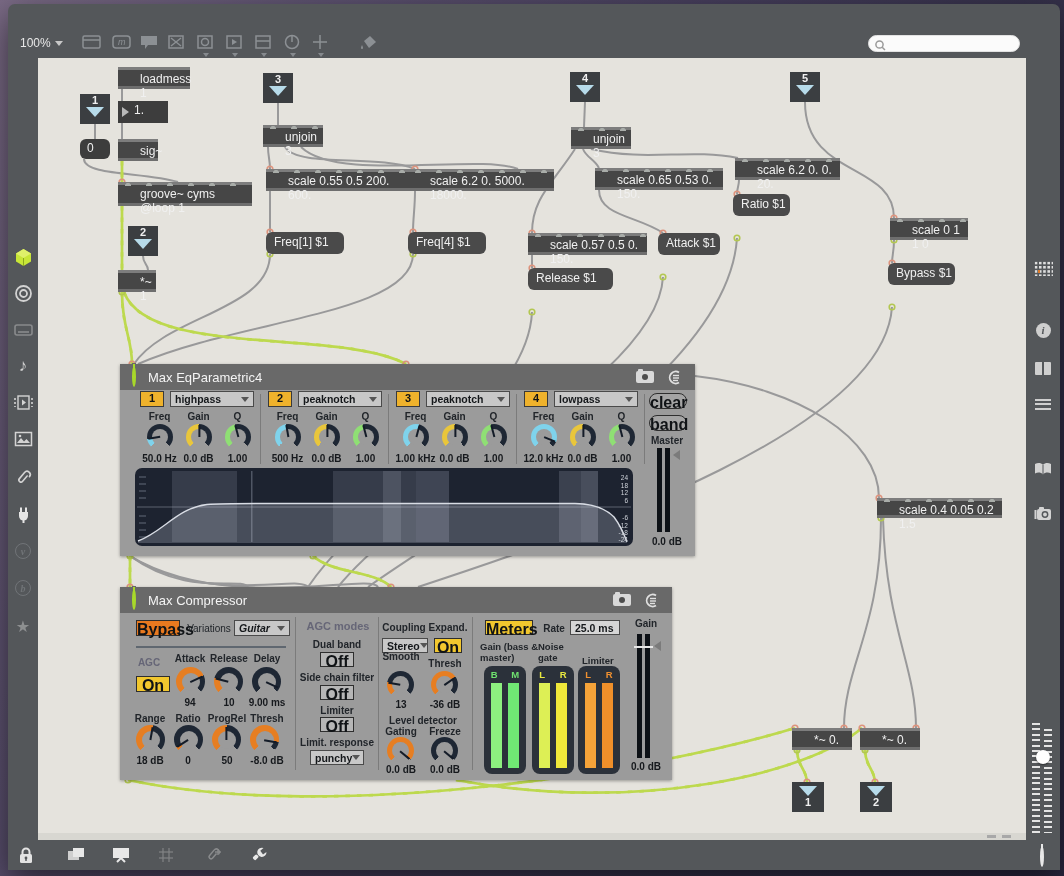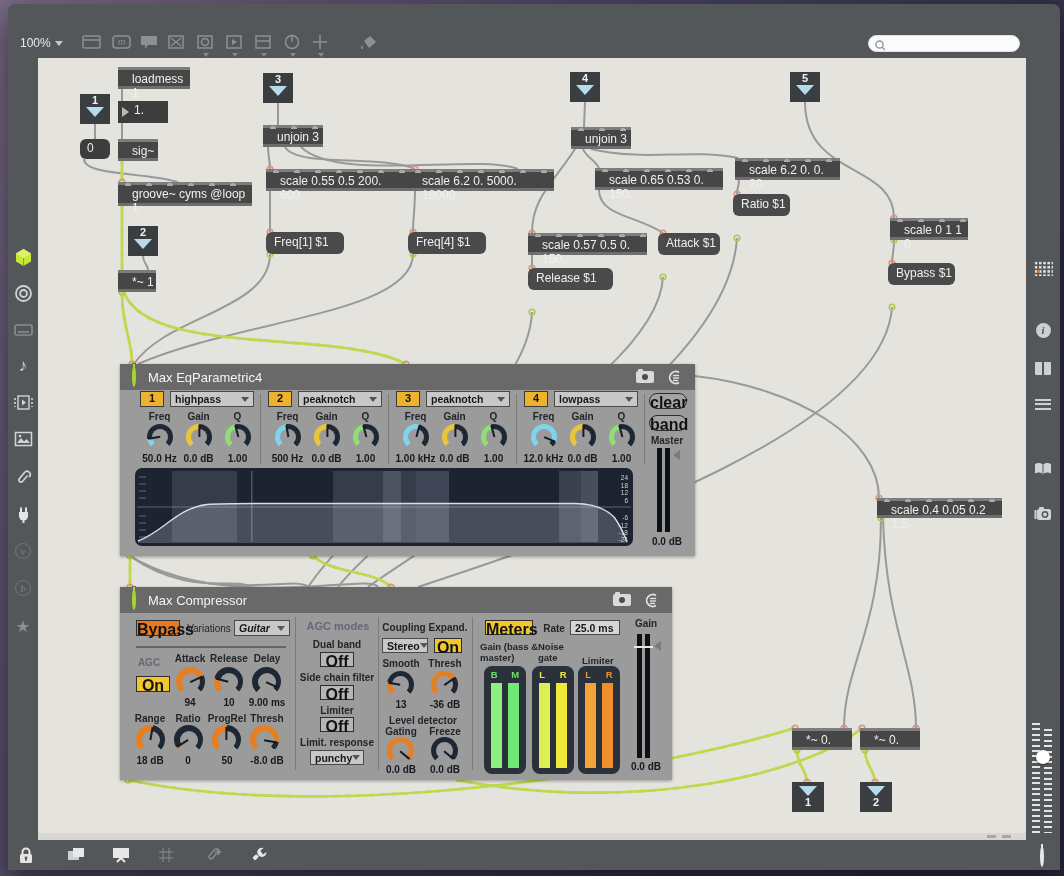--- a/index.html
+++ b/index.html
@@ -59,21 +59,21 @@
   .mc { fill:none; stroke:#99999a; stroke-width:2; }
   .sg1 { fill:none; stroke:#bdd94e; stroke-width:2.7; }
   .sg2 { fill:none; stroke:#23281a; stroke-width:2.7; stroke-dasharray:4.5 7; }
   .idot { fill:none; stroke:#dd937d; stroke-width:1.6; }
   .odot { fill:none; stroke:#b3c751; stroke-width:1.6; }
   .scrollstrip { position:absolute; left:0; right:0; bottom:0; height:7px; background:#d8d7d1; }
   .scrolldash { position:absolute; bottom:2px; width:9px; height:3px; background:#a8a8a8; }
 
   
   .obj, .msg, .nbox, .io { position:absolute; color:#f0f0f0; font-size:12px; }
-  .obj { background:#464646; border-top:3px solid #7d7d7d; border-bottom:3px solid #6e6e6e; padding:2px 0 0 14px; }
+  .obj { background:#464646; border-top:3px solid #7d7d7d; border-bottom:3px solid #6e6e6e; padding:2px 0 0 22px; }
   .bumps::before { content:""; position:absolute; left:1px; right:1px; top:-3px; height:4px; background-image:radial-gradient(circle 3px at 9px 4px,#a9ada9 2.8px,transparent 3.2px); background-size:21px 4px; background-repeat:repeat-x; }
   .msg { background:#4a4a4a; border-radius:6px; padding:3px 0 0 8px; }
   .nbox { background:#3d3d3d; border-radius:6px; padding:2px 0 0 7px; }
   .flo { background:#3d3d3d; padding:2px 0 0 16px; position:absolute; color:#f0f0f0; font-size:12px; }
   .flo::before { content:""; position:absolute; left:4px; top:6px; border-left:7px solid #b9b9b9; border-top:5px solid transparent; border-bottom:5px solid transparent; }
   .io { background:#3b3e41; text-align:center; font-weight:bold; font-size:11px; }
   .io .tri { display:block; margin:1px auto 0; width:0; border-left:9px solid transparent; border-right:9px solid transparent; border-top:10px solid #b7dbea; }
   .io.out .tri { margin-top:4px; }
 
   
@@ -654,21 +654,21 @@
             <span class="dtri"></span>
           </span>
 
       <span class="dlab" style="left:262px;top:35px;width:44px">Coupling</span>
       <span class="dlab" style="left:308px;top:35px;width:40px">Expand.</span>
       <span class="ddrop" style="left:262px;top:51px;width:46px;height:15px">
             <span>Stereo</span>
             <span class="dtri"></span>
           </span>
       <span class="btn yellow" style="left:314px;top:51px;width:28px;height:15px">On</span>
-      <span class="dlab" style="left:260px;top:71px;width:42px">Smooth</span>
+      <span class="dlab" style="left:260px;top:64px;width:42px">Smooth</span>
       <span class="dlab" style="left:304px;top:71px;width:42px">Thresh</span>
       <span class="knob" style="left:267px;top:84px;width:27px;height:27px;--a:55deg"></span>
       <span class="knob" style="left:311px;top:84px;width:27px;height:27px;--a:190deg"></span>
       <span class="dval" style="left:260px;top:112px;width:42px">13</span>
       <span class="dval" style="left:302px;top:112px;width:46px">-36 dB</span>
       <span class="dlab" style="left:266px;top:128px;width:74px">Level detector</span>
       <span class="dlab" style="left:260px;top:139px;width:42px">Gating</span>
       <span class="dlab" style="left:304px;top:139px;width:42px">Freeze</span>
       <span class="knob" style="left:267px;top:150px;width:27px;height:27px;--a:265deg"></span>
       <span class="knob" style="left:311px;top:150px;width:27px;height:27px;--c:#1e2734;--a:265deg"></span>

